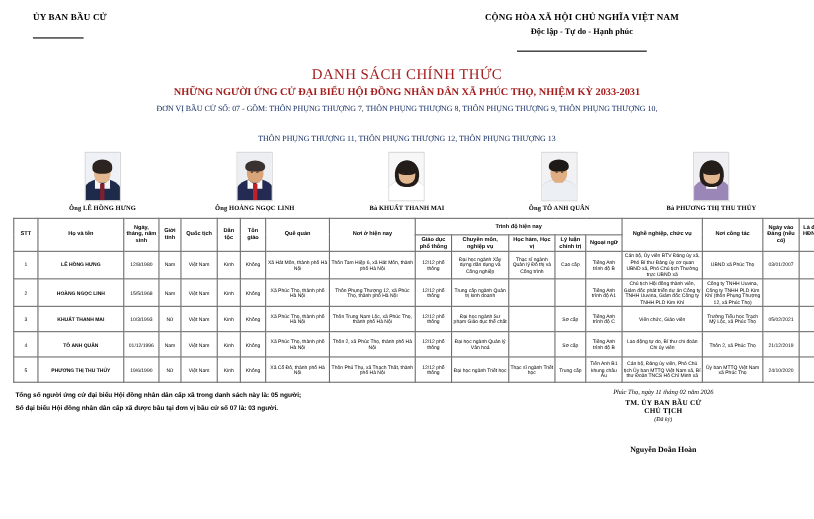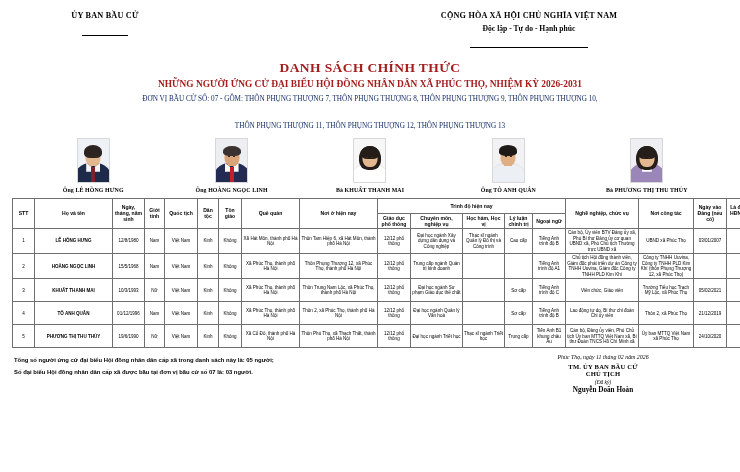--- a/index.html
+++ b/index.html
@@ -13,42 +13,42 @@
   }
   .page { position: relative; width: 740px; height: 472px; padding: 0; }
 
   
   .masthead {
     display: flex;
     justify-content: space-between;
     align-items: flex-start;
     padding: 10px 28px 0 30px;
   }
-  .mast-left { text-align: center; width: 150px; }
+  .mast-left { width: 150px; }
   .mast-right { text-align: center; width: 330px; margin-right: 18px; }
   .mast-line1 {
     font-size: 8.2px; font-weight: bold; letter-spacing: .2px;
     line-height: 1.45; text-transform: uppercase;
   }
   .mast-left .underline-s {
     display: inline-block; border-bottom: 1px solid #000;
     width: 46px; margin-top: 1px;
   }
   .mast-right .sub {
     font-size: 7.6px; font-weight: bold; line-height: 1.5; margin-top: 1px;
   }
   .mast-right .underline-l {
     display: inline-block; border-bottom: 1px solid #000;
     width: 118px; margin-top: 1px;
   }
 
   
   .titles { text-align: center; margin-top: 8px; }
   .t-main {
-    color: #a51c1c; font-size: 13.5px; font-weight: bold;
+    color: #a51c1c; font-size: 13.5px; font-weight: normal;
     letter-spacing: .4px; line-height: 1.2;
   }
   .t-sub {
     color: #a51c1c; font-size: 9.4px; font-weight: bold;
     margin-top: 3px; line-height: 1.25;
   }
   .t-unit {
     color: #122b63; font-size: 7.2px; font-weight: normal;
     margin-top: 4px; line-height: 1.35; padding: 0 26px;
   }
@@ -129,42 +129,42 @@
     font-size: 5.9px; font-weight: bold; line-height: 2.0;
   }
   .sign {
     position: absolute; right: 42px; top: -1px;
     width: 190px; text-align: center;
   }
   .sign .date { font-size: 5.9px; font-style: italic; }
   .sign .l1 { font-size: 6.6px; font-weight: bold; margin-top: 3px; letter-spacing:.2px;}
   .sign .l2 { font-size: 6.6px; font-weight: bold; letter-spacing:.2px; }
   .sign .l3 { font-size: 5.4px; font-style: italic; margin-top: 2px; }
-  .sign .l4 { font-size: 7.2px; font-weight: bold; margin-top: 1px; }
+  .sign .l4 { font-size: 7.2px; font-weight: bold; margin-top: 20px; }
 </style>
 </head>
 <body>
 
 <div class="page">
 
   <div class="masthead">
     <div class="mast-left">
       <div class="mast-line1">ỦY BAN BẦU CỬ</div>
       <span class="underline-s"></span>
     </div>
     <div class="mast-right">
       <div class="mast-line1">CỘNG HÒA XÃ HỘI CHỦ NGHĨA VIỆT NAM</div>
       <div class="sub">Độc lập - Tự do - Hạnh phúc</div>
       <span class="underline-l"></span>
     </div>
   </div>
 
   <div class="titles">
     <div class="t-main">DANH SÁCH CHÍNH THỨC</div>
-    <div class="t-sub">NHỮNG NGƯỜI ỨNG CỬ ĐẠI BIỂU HỘI ĐỒNG NHÂN DÂN XÃ PHÚC THỌ, NHIỆM KỲ 2026-2031</div>
+    <div class="t-sub">NHỮNG NGƯỜI ỨNG CỬ ĐẠI BIỂU HỘI ĐỒNG NHÂN DÂN XÃ PHÚC THỌ, NHIỆM KỲ 2033-2031</div>
     <div class="t-unit">ĐƠN VỊ BẦU CỬ SỐ: 07 - GỒM: THÔN PHỤNG THƯỢNG 7, THÔN PHỤNG THƯỢNG 8, THÔN PHỤNG THƯỢNG 9, THÔN PHỤNG THƯỢNG 10,</div>
     <div class="t-unit" style="margin-top:17px">THÔN PHỤNG THƯỢNG 11, THÔN PHỤNG THƯỢNG 12, THÔN PHỤNG THƯỢNG 13</div>
   </div>
 
   <div class="photos">
 
     <div class="photo-cell">
       <div class="frame">
         <div class="pt">
           <div class="bg" style="background:#eef1f5"></div>

